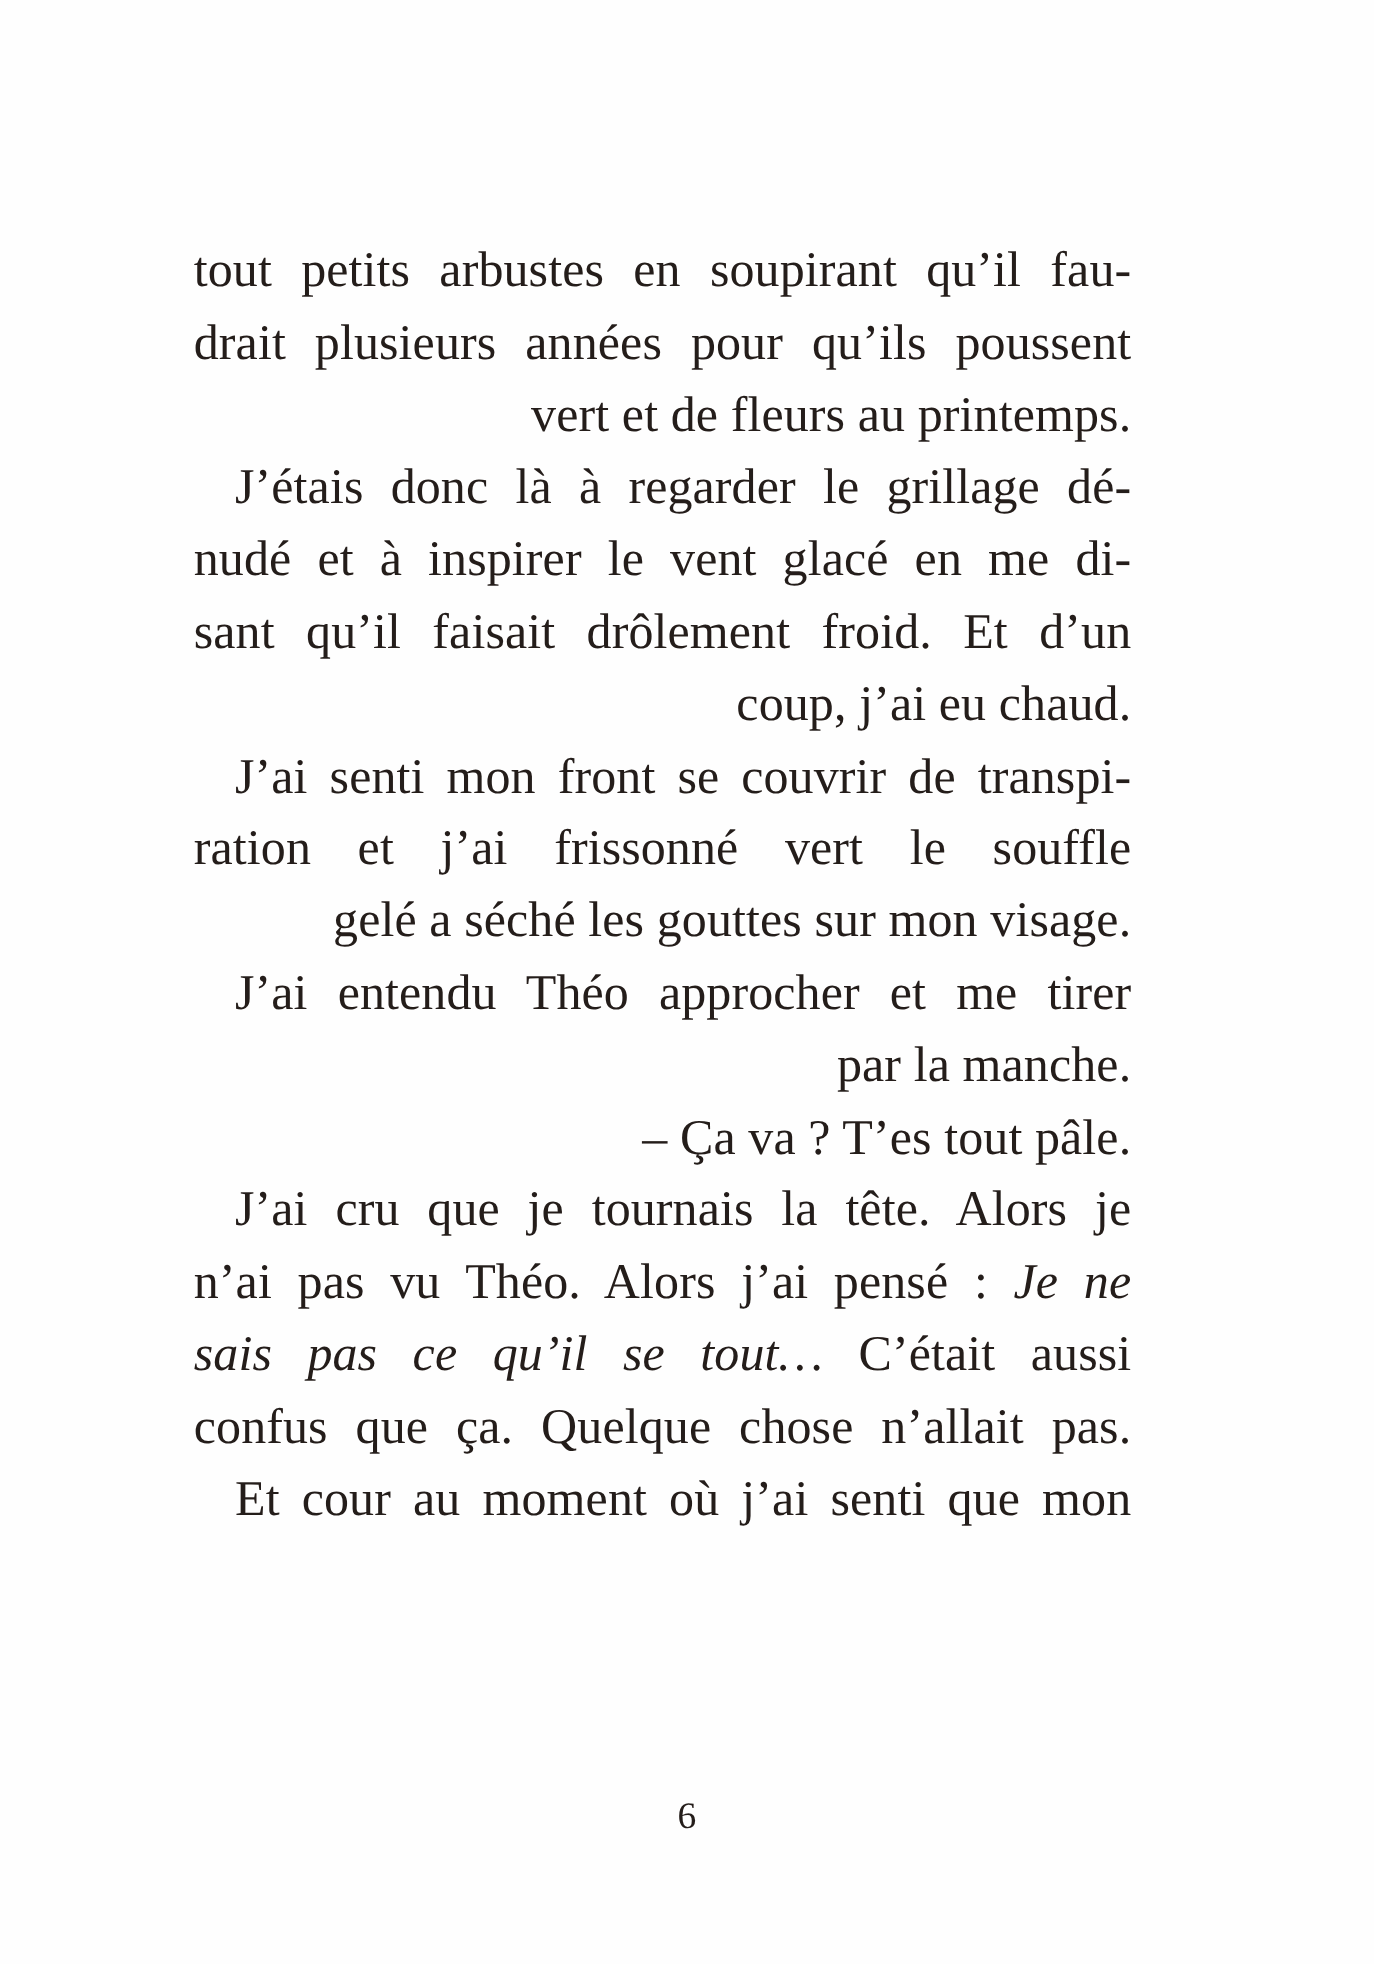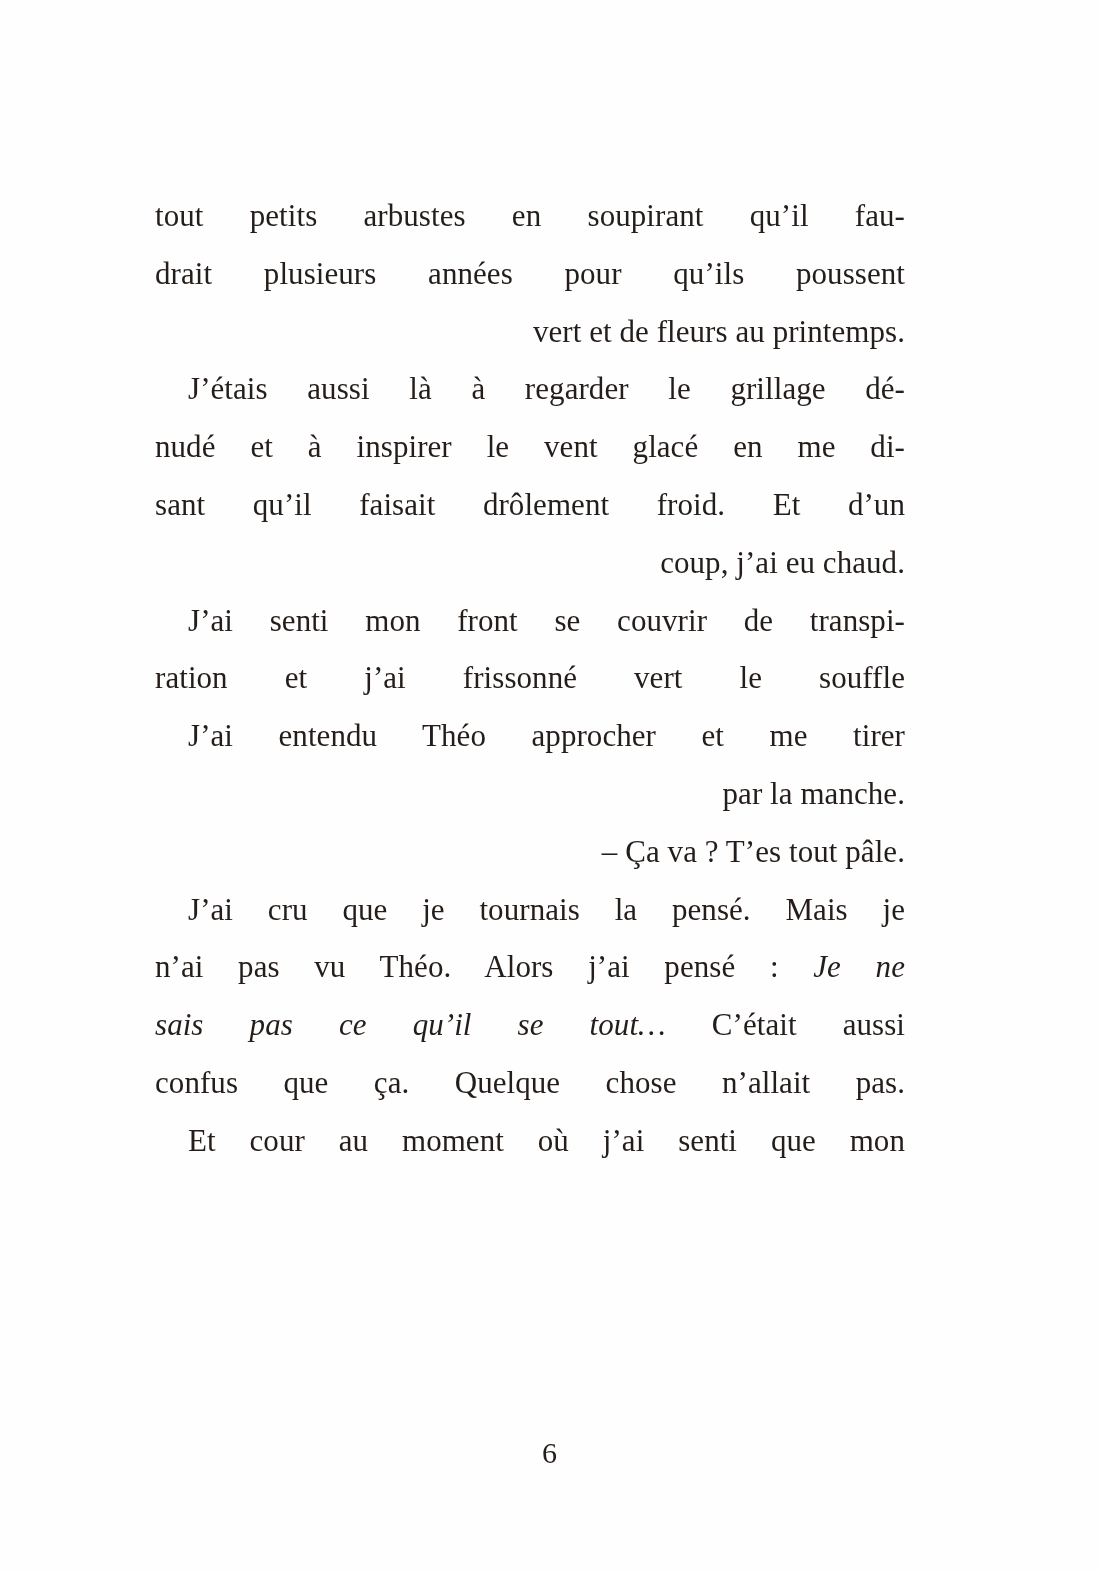--- a/index.html
+++ b/index.html
@@ -18,21 +18,21 @@
     height: 1571px;
     background: #fefefe;
     overflow: hidden;
     color: #241d1a;
   }
   .text-block {
     position: absolute;
     left: 155px;
     top: 187px;
     width: 750px;
-    font-size: 31px;
+    font-size: 40px;
     line-height: 57.8px;
     letter-spacing: 0.002em;
   }
   .line {
     width: 750px;
     text-align: right;
     white-space: normal;
   }
   .line.justify {
     text-align: justify;
@@ -56,29 +56,30 @@
   }
 </style>
 </head>
 <body>
 
 <div class="page">
   <div class="text-block">
       <div class="line justify"><span class="">tout petits arbustes en soupirant qu’il fau-</span></div>
       <div class="line justify"><span class="">drait plusieurs années pour qu’ils poussent</span></div>
       <div class="line"><span class="">vert et de fleurs au printemps.</span></div>
-      <div class="line indent justify"><span class="">J’étais aussi là à regarder le grillage dé-</span></div>
+      <div class="line indent justify"><span class="">J’étais donc là à regarder le grillage dé-</span></div>
       <div class="line justify"><span class="">nudé et à inspirer le vent glacé en me di-</span></div>
       <div class="line justify"><span class="">sant qu’il faisait drôlement froid. Et d’un</span></div>
       <div class="line"><span class="">coup, j’ai eu chaud.</span></div>
       <div class="line indent justify"><span class="">J’ai senti mon front se couvrir de transpi-</span></div>
       <div class="line justify"><span class="">ration et j’ai frissonné vert le souffle</span></div>
+      <div class="line"><span class="">gelé a séché les gouttes sur mon visage.</span></div>
       <div class="line indent justify"><span class="">J’ai entendu Théo approcher et me tirer</span></div>
       <div class="line"><span class="">par la manche.</span></div>
       <div class="line indent"><span class="">– Ça va ? T’es tout pâle.</span></div>
-      <div class="line indent justify"><span class="">J’ai cru que je tournais la pensé. Mais je</span></div>
+      <div class="line indent justify"><span class="">J’ai cru que je tournais la tête. Alors je</span></div>
       <div class="line justify"><span class="">n’ai pas vu Théo. Alors j’ai pensé : </span><span class="italic">Je ne</span></div>
       <div class="line justify"><span class="italic">sais pas ce qu’il se tout… </span><span class="">C’était aussi</span></div>
       <div class="line justify"><span class="">confus que ça. Quelque chose n’allait pas.</span></div>
       <div class="line indent justify"><span class="">Et cour au moment où j’ai senti que mon</span></div>
     </div>
   <div class="page-number">6</div>
 </div>
 
 </body></html>

